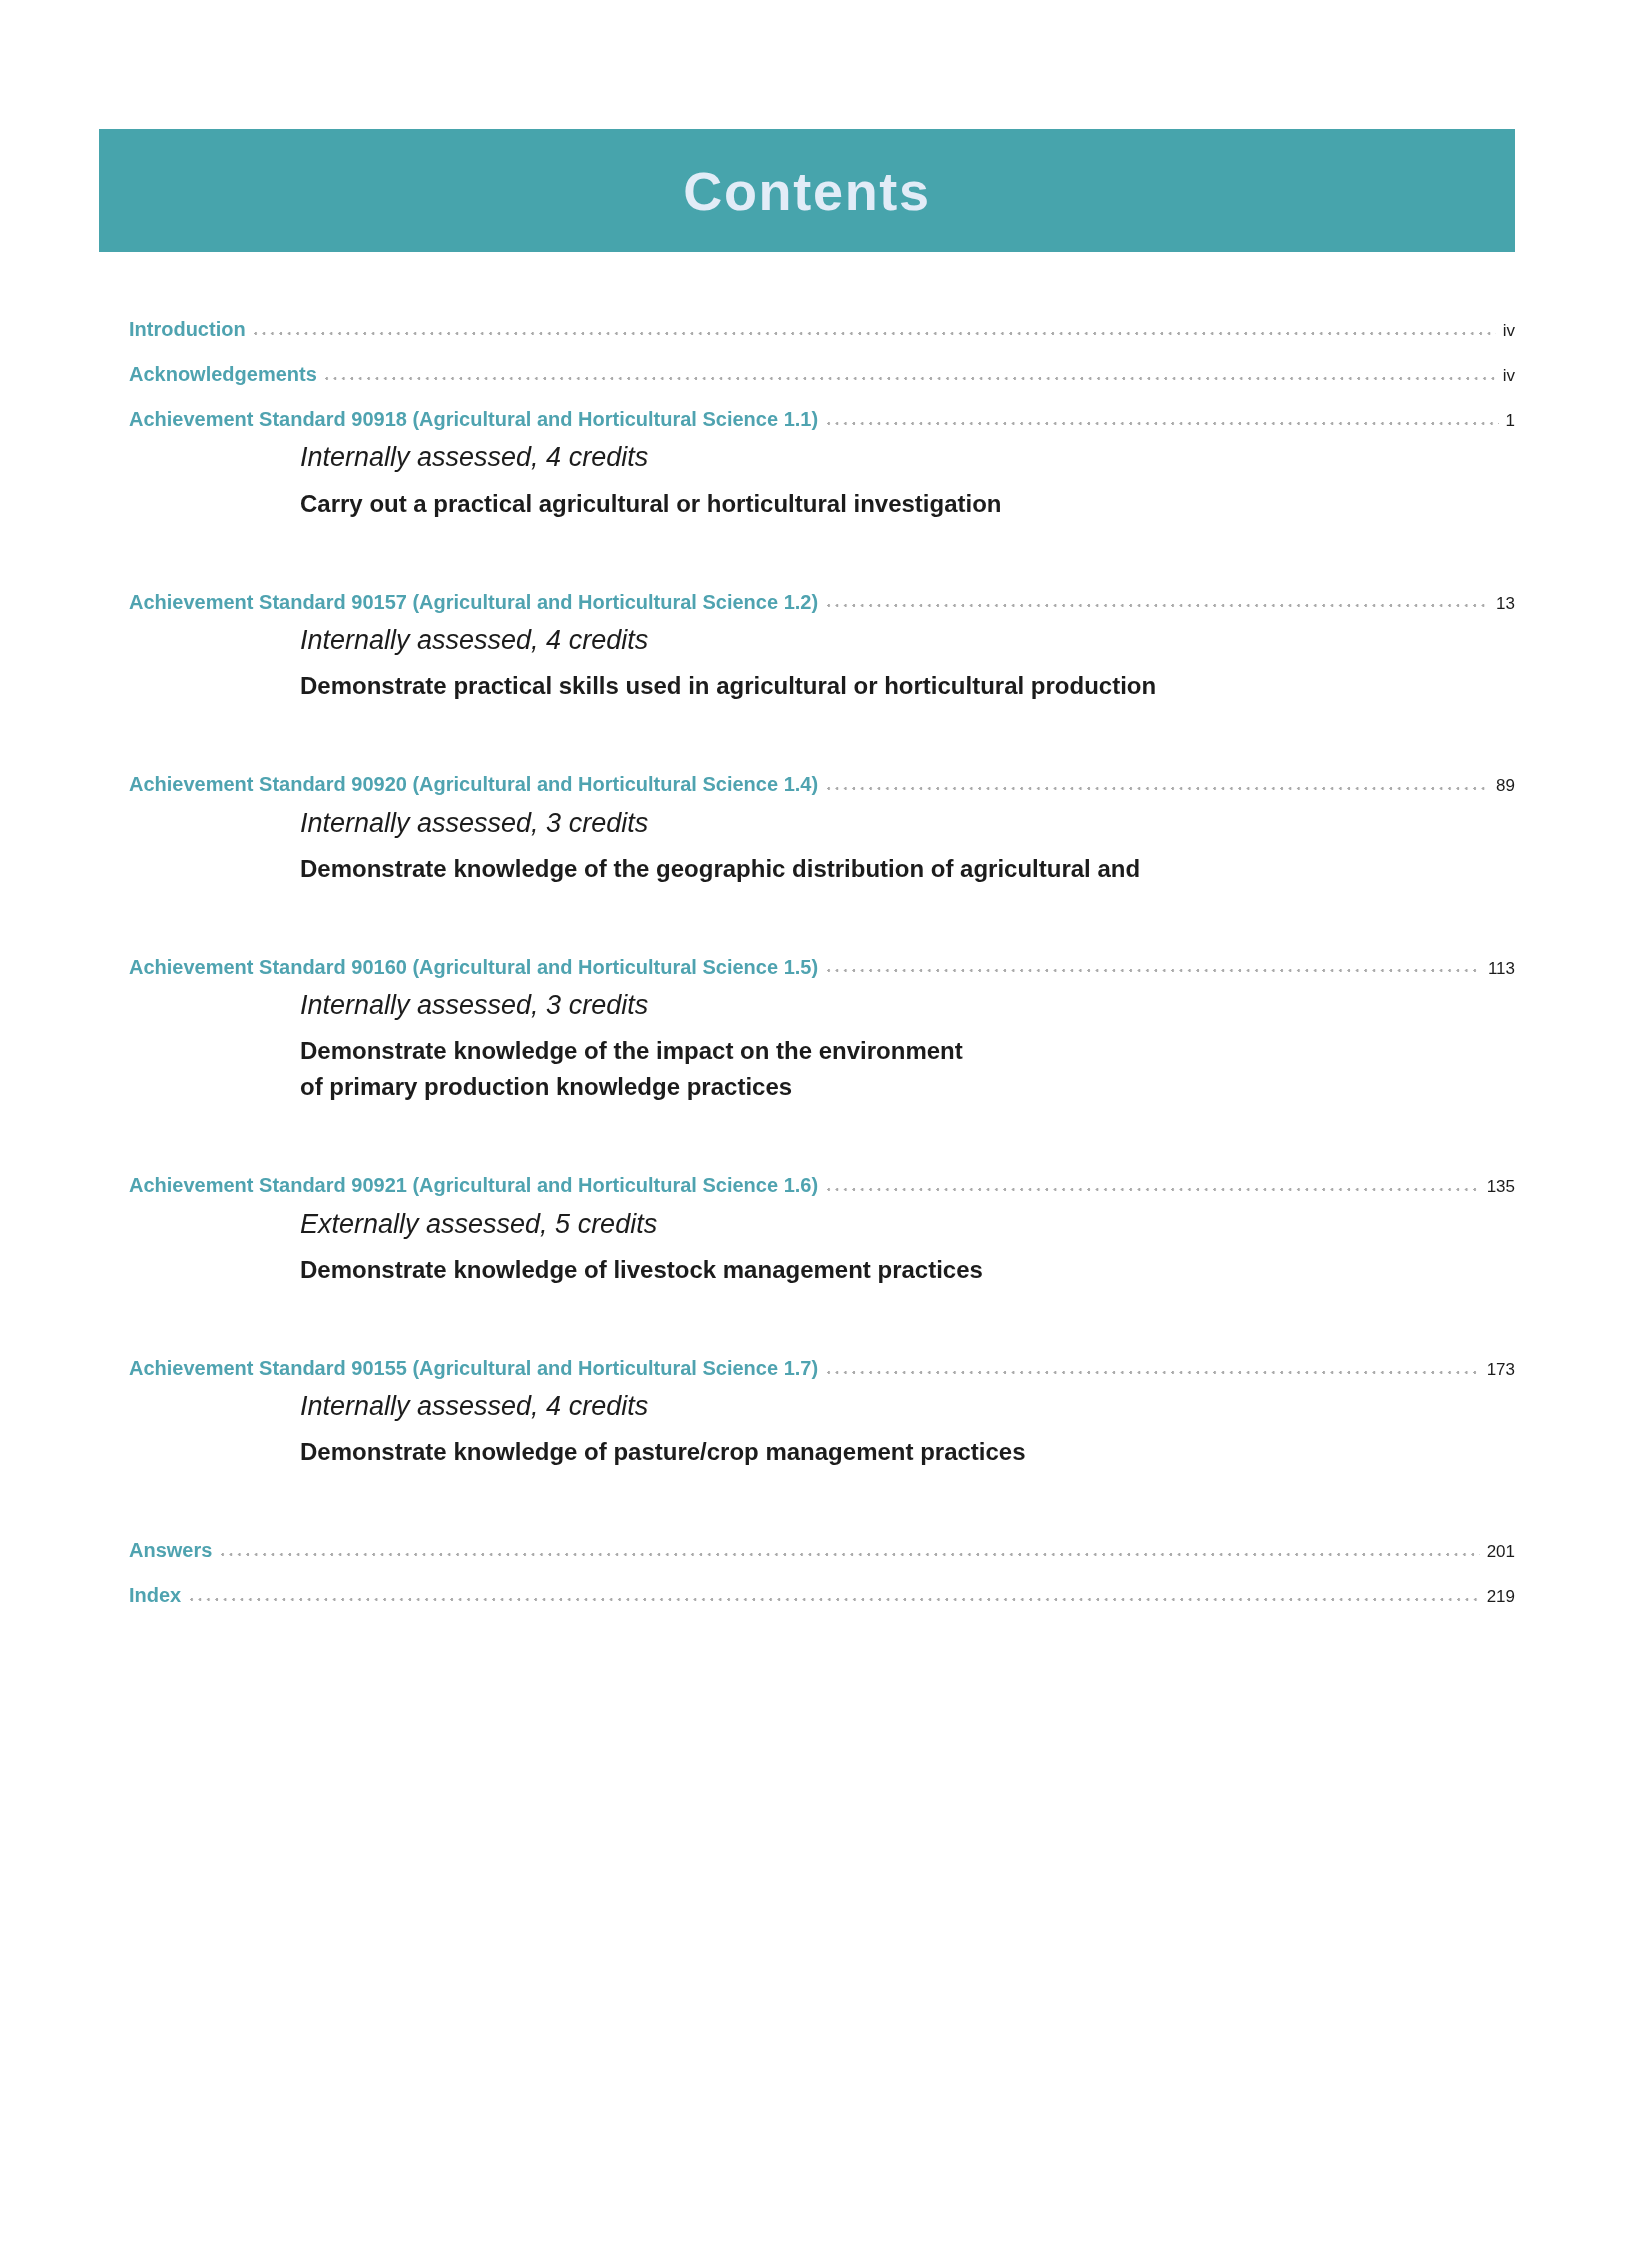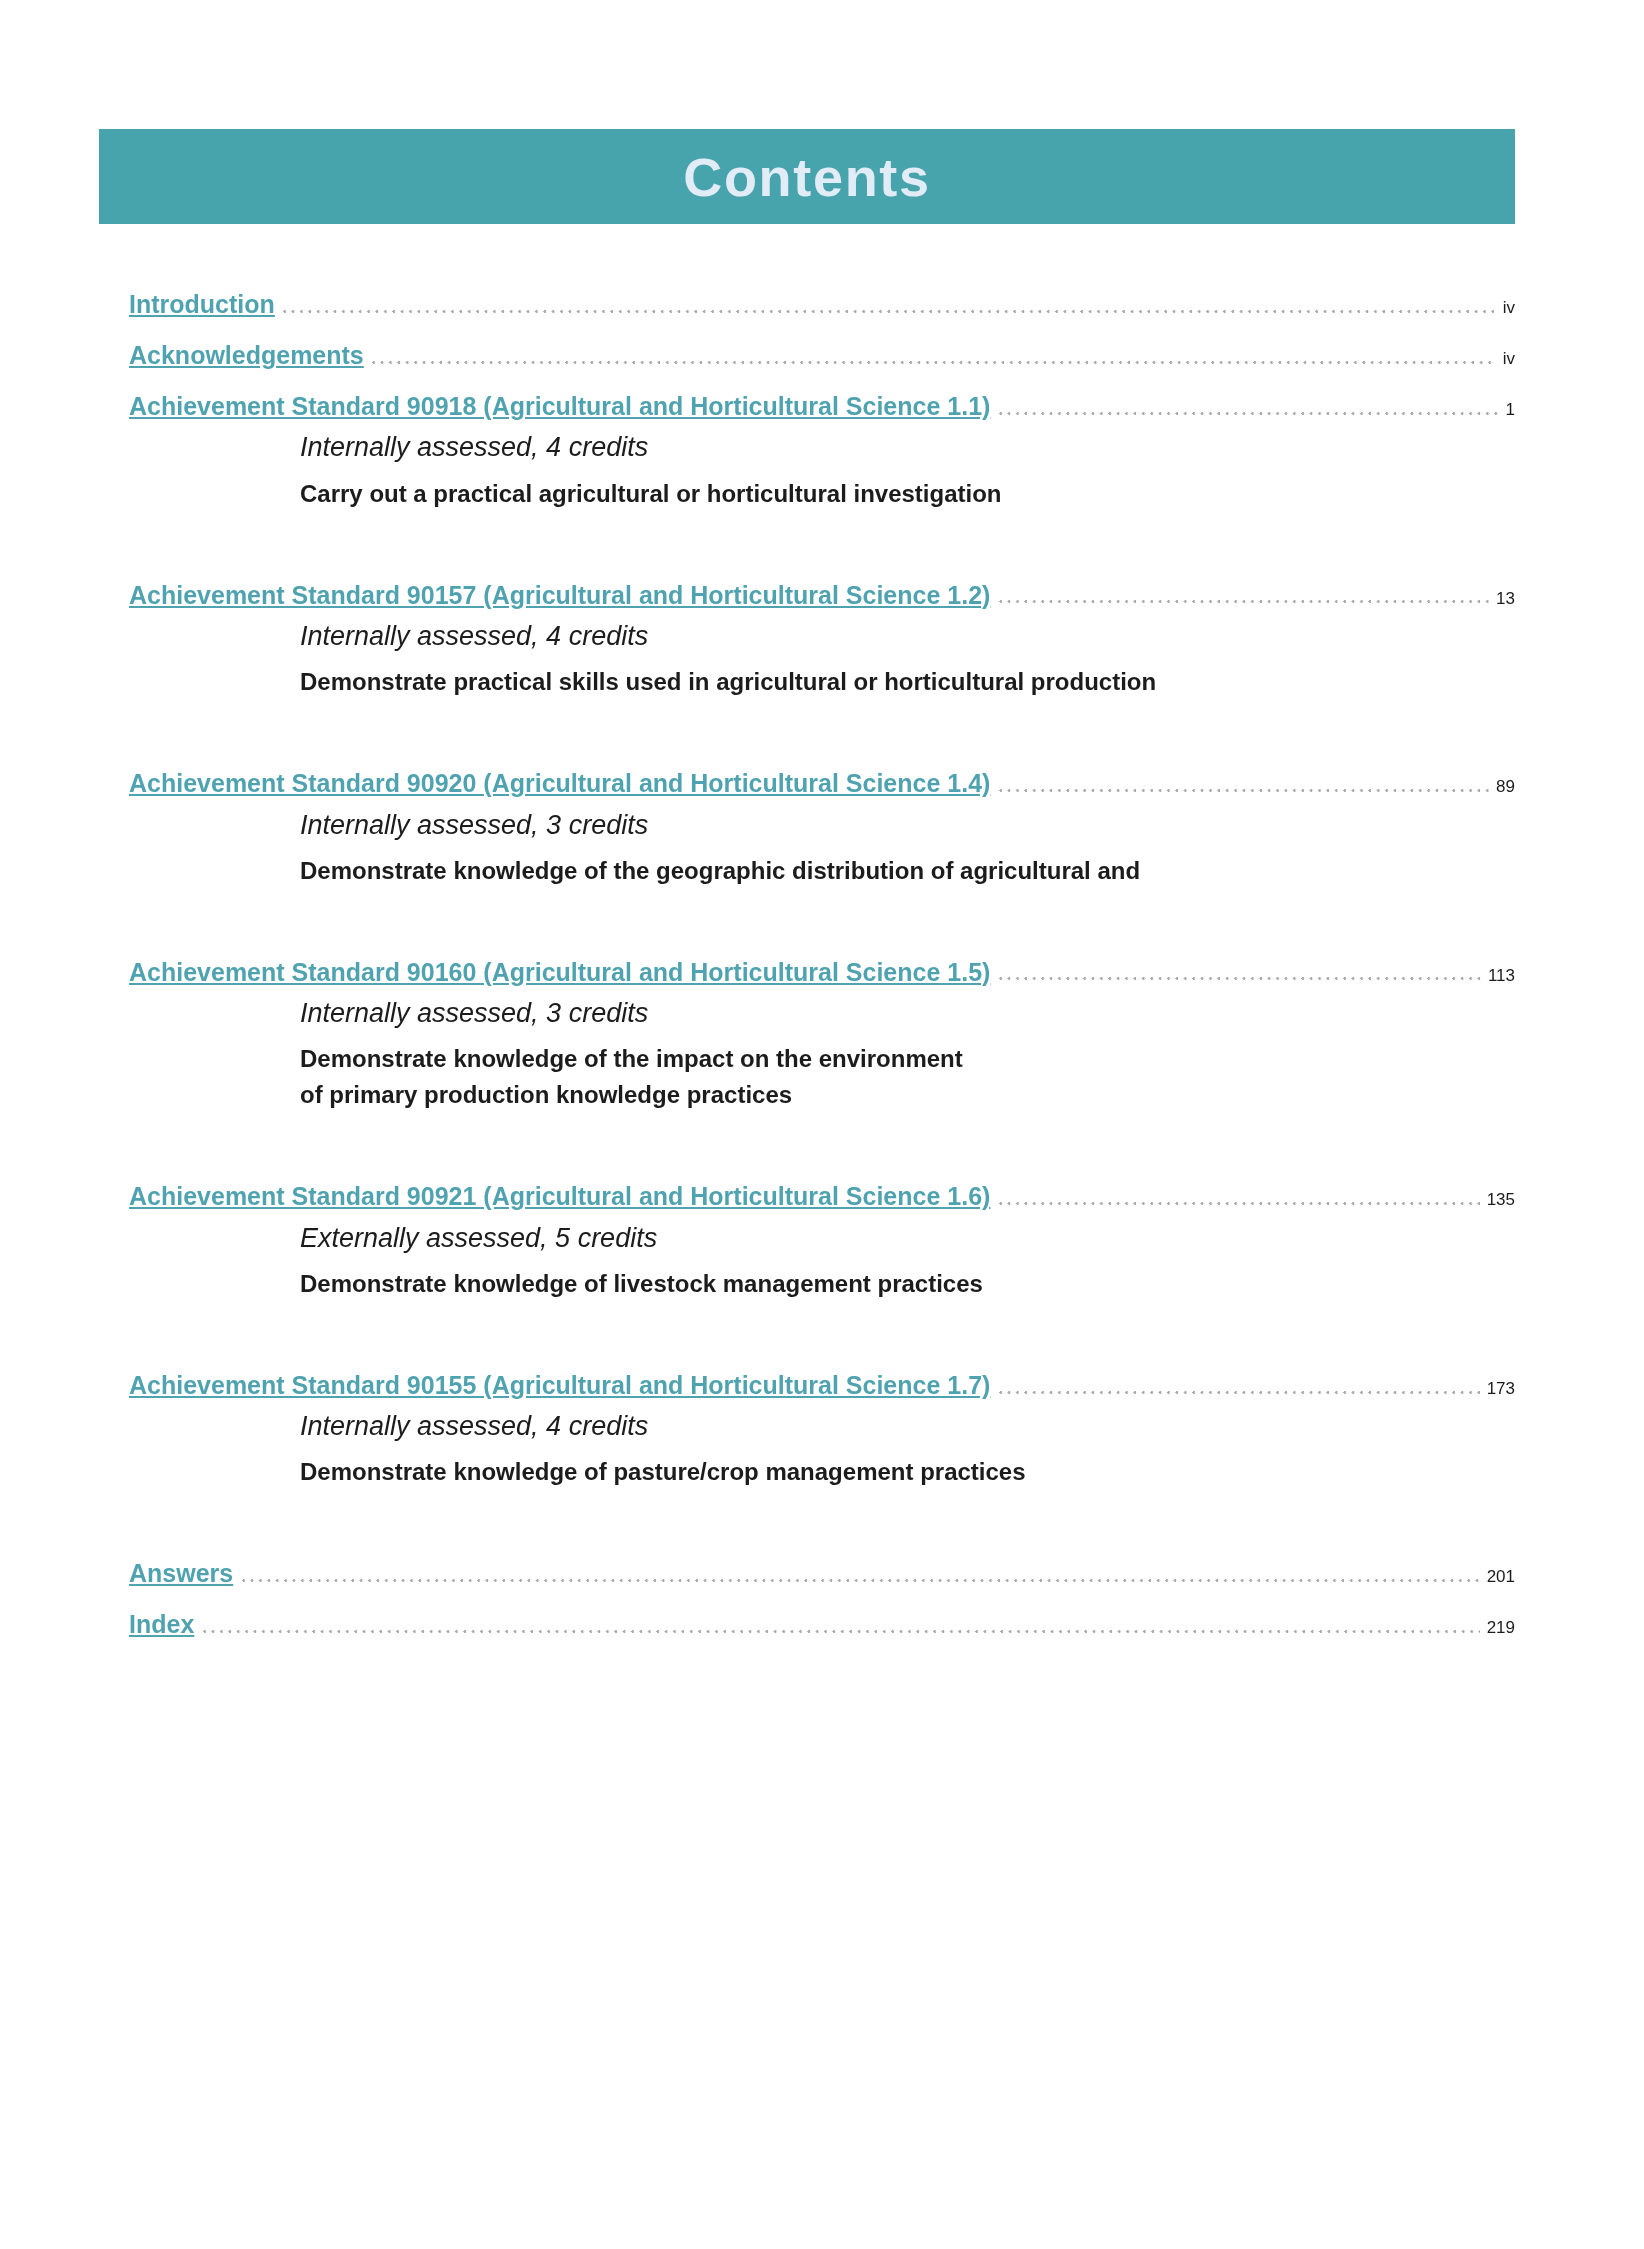--- a/index.html
+++ b/index.html
@@ -13,21 +13,21 @@
   html,body{margin:0;padding:0;}
   body{
     width:1644px;
     min-height:2250px;
     background:#ffffff;
     font-family:"Liberation Sans", sans-serif;
     color:var(--ink);
   }
   .banner{
     margin:129px 129px 0 99px;
-    height:95px;
+    height:123px;
     background:var(--teal);
     display:flex;
     align-items:center;
     justify-content:center;
   }
   .banner h1{
     margin:0;
     color:var(--banner-title);
     font-size:54px;
     font-weight:700;
@@ -35,24 +35,23 @@
   }
   .content{
     padding:66px 129px 0 129px;
   }
   .toc-row{
     display:flex;
     align-items:baseline;
   }
   .toc-title{
     color:var(--accent);
-    font-size:25px;
+    font-size:20px;
     font-weight:700;
     white-space:nowrap;
-    text-decoration:underline;
   }
   .leader{
     flex:1 1 auto;
     height:3.4px;
     margin:0 6.8px 6px 8.4px;
     align-self:flex-end;
     background-image:radial-gradient(circle at 1.7px 1.7px, var(--dot) 1.3px, transparent 1.6px);
     background-size:8.4px 3.4px;
     background-repeat:repeat-x;
   }

